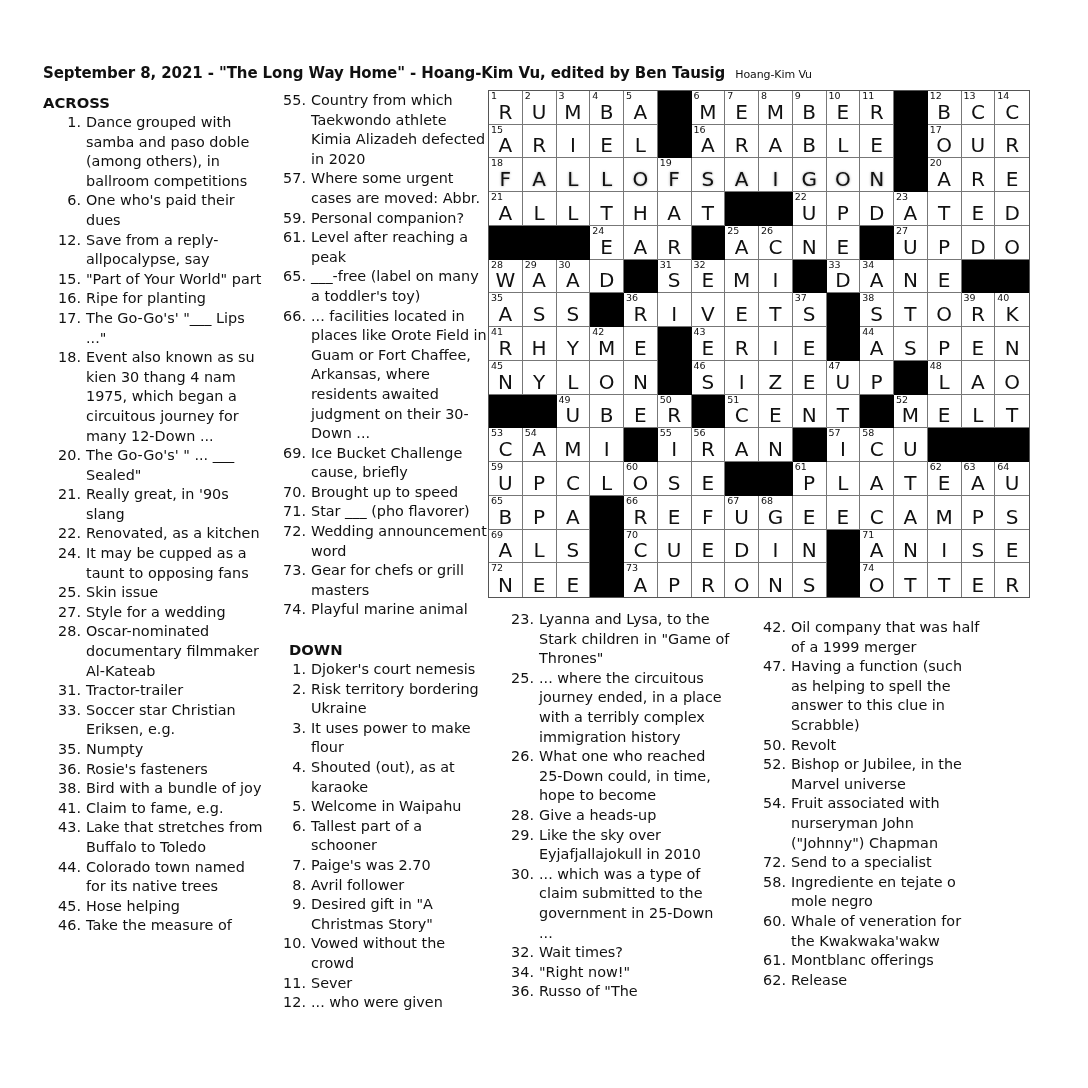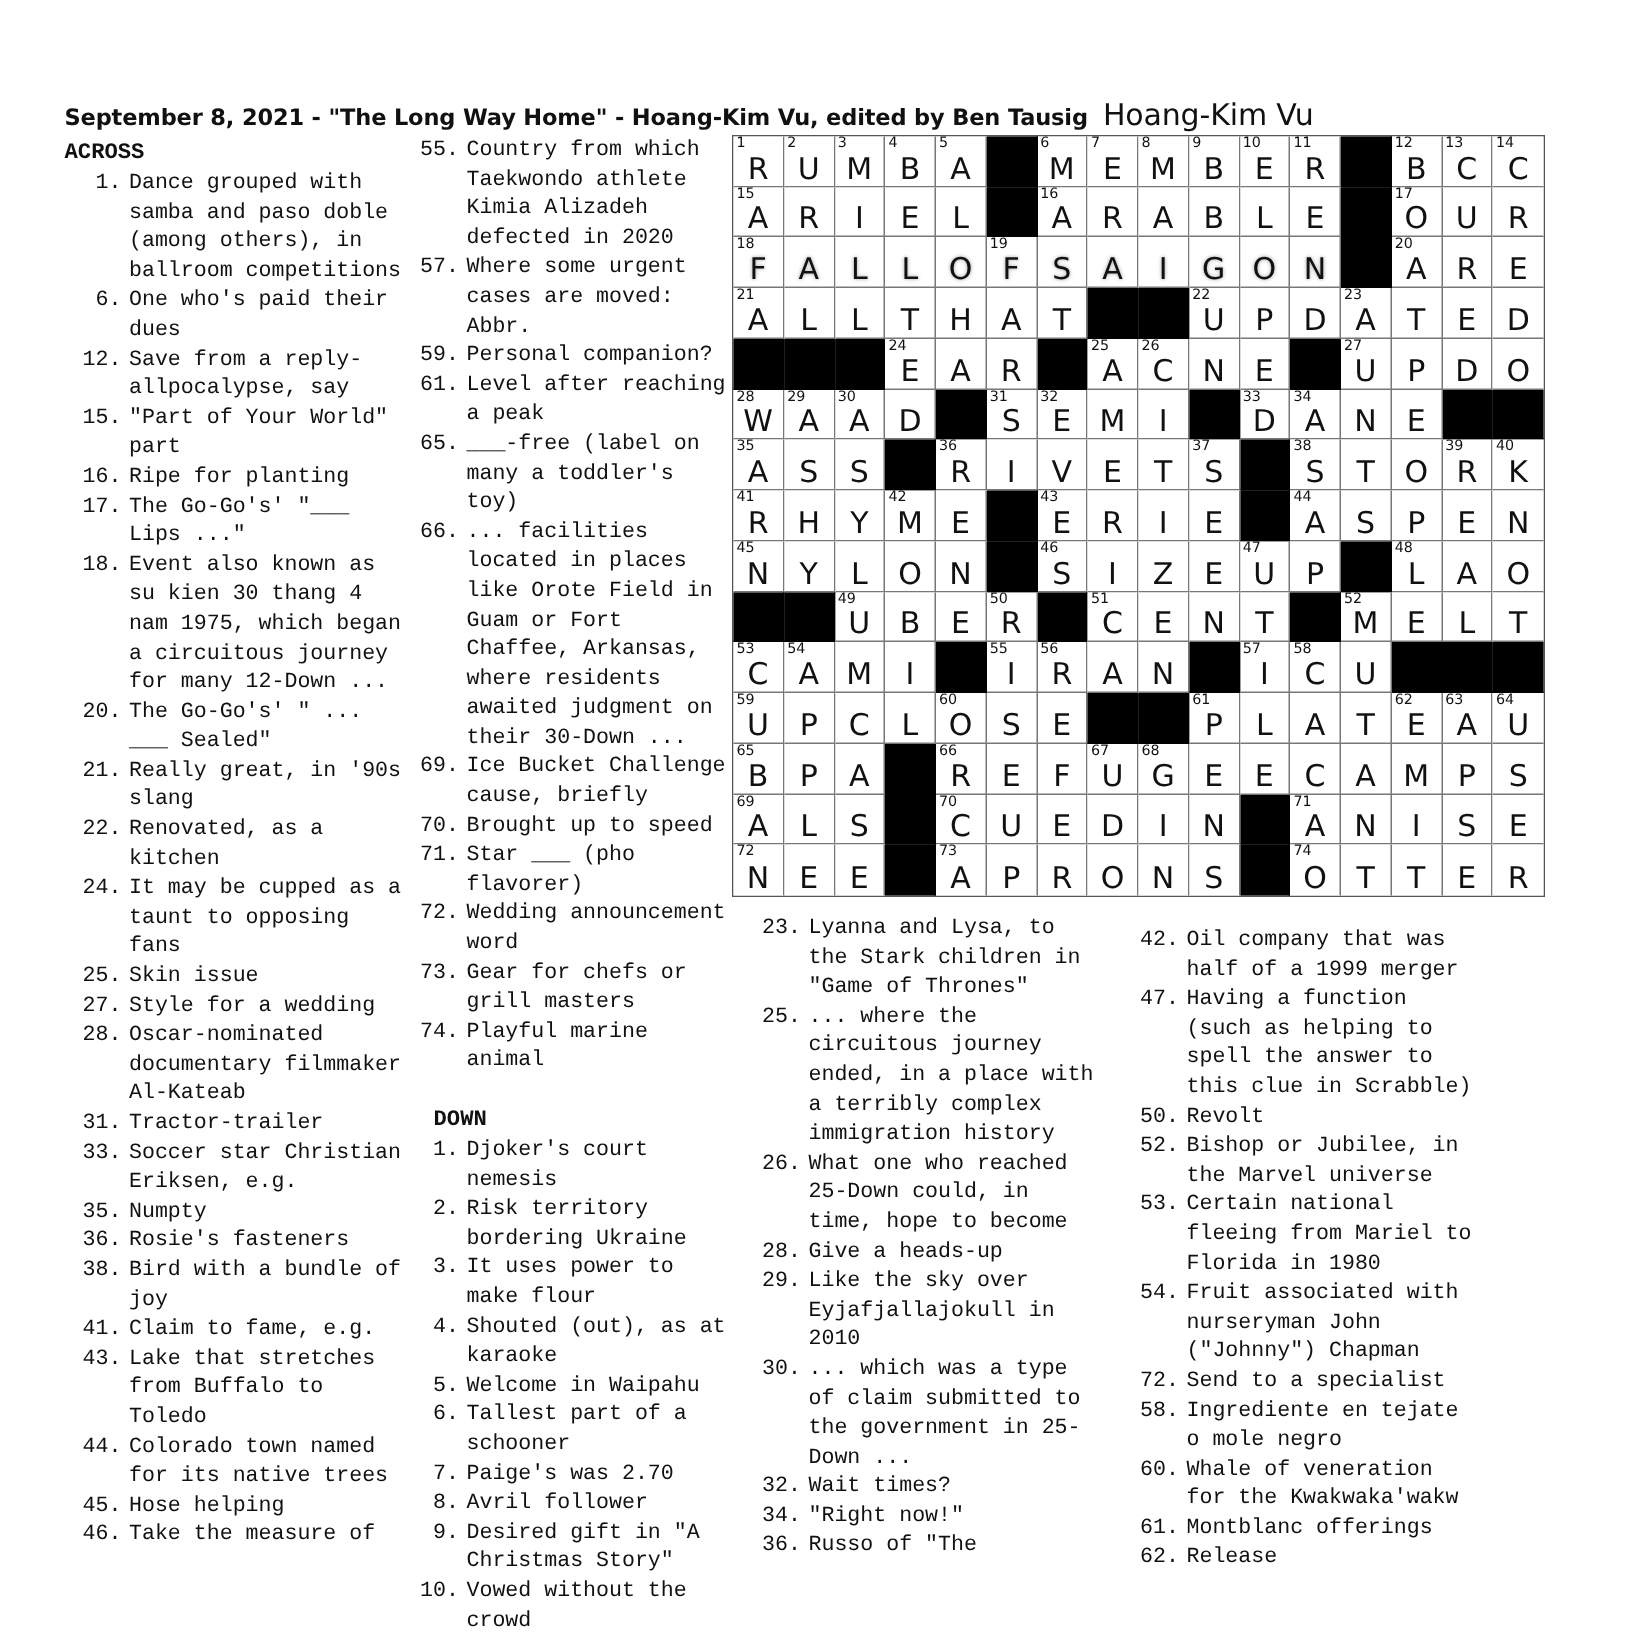--- a/index.html
+++ b/index.html
@@ -1,21 +1,21 @@
 <!DOCTYPE html>
 <html><head>
 <meta charset="utf-8">
 <style>
   html, body { margin:0; padding:0; background:#ffffff; }
   body { width:1088px; height:1088px; position:relative; overflow:hidden;
          font-family:"DejaVu Sans", sans-serif; color:#111; }
   .title { position:absolute; left:43px; top:64px; font-size:15px; font-weight:bold;
            white-space:nowrap; letter-spacing:-0.1px; }
-  .title .author { font-weight:normal; margin-left:10px; font-size:20px; }
-  .col { position:absolute; font-size:14.4px; line-height:19.6px;font-family:Liberation Mono, monospace; }
+  .title .author { font-weight:normal; margin-left:10px; font-size:11px; }
+  .col { position:absolute; font-size:14.4px; line-height:19.6px; }
   .col.c1 { left:43px; top:93px; width:225px; }
   .col.c2 { left:268px; top:91px; width:222px; }
   .col.c3 { left:498px; top:610px; width:232px; }
   .col.c4 { left:750px; top:618px; width:232px; }
   .hdr { font-weight:bold; font-size:14.8px; margin:0 0 0 0; height:20px; }
   .hdr.down { margin-top:20px;margin-left:21px; }
   .clue { display:flex; }
   .clue .num { width:43px; flex:0 0 43px; text-align:right; padding-right:5px; box-sizing:border-box; }
   .clue .txt { flex:1; }
   .c3 .clue .num, .c4 .clue .num { width:41px; flex:0 0 41px; }
@@ -294,24 +294,20 @@
       </div>
       <div class="clue">
         <span class="num">50.</span>
         <span class="txt">Revolt</span>
       </div>
       <div class="clue">
         <span class="num">52.</span>
         <span class="txt">Bishop or Jubilee, in the Marvel universe</span>
       </div>
       <div class="clue">
-        <span class="num">53.</span>
-        <span class="txt">Certain national fleeing from Mariel to Florida in 1980</span>
-      </div>
-      <div class="clue">
         <span class="num">54.</span>
         <span class="txt">Fruit associated with nurseryman John ("Johnny") Chapman</span>
       </div>
       <div class="clue">
         <span class="num">72.</span>
         <span class="txt">Send to a specialist</span>
       </div>
       <div class="clue">
         <span class="num">58.</span>
         <span class="txt">Ingrediente en tejate o mole negro</span>

